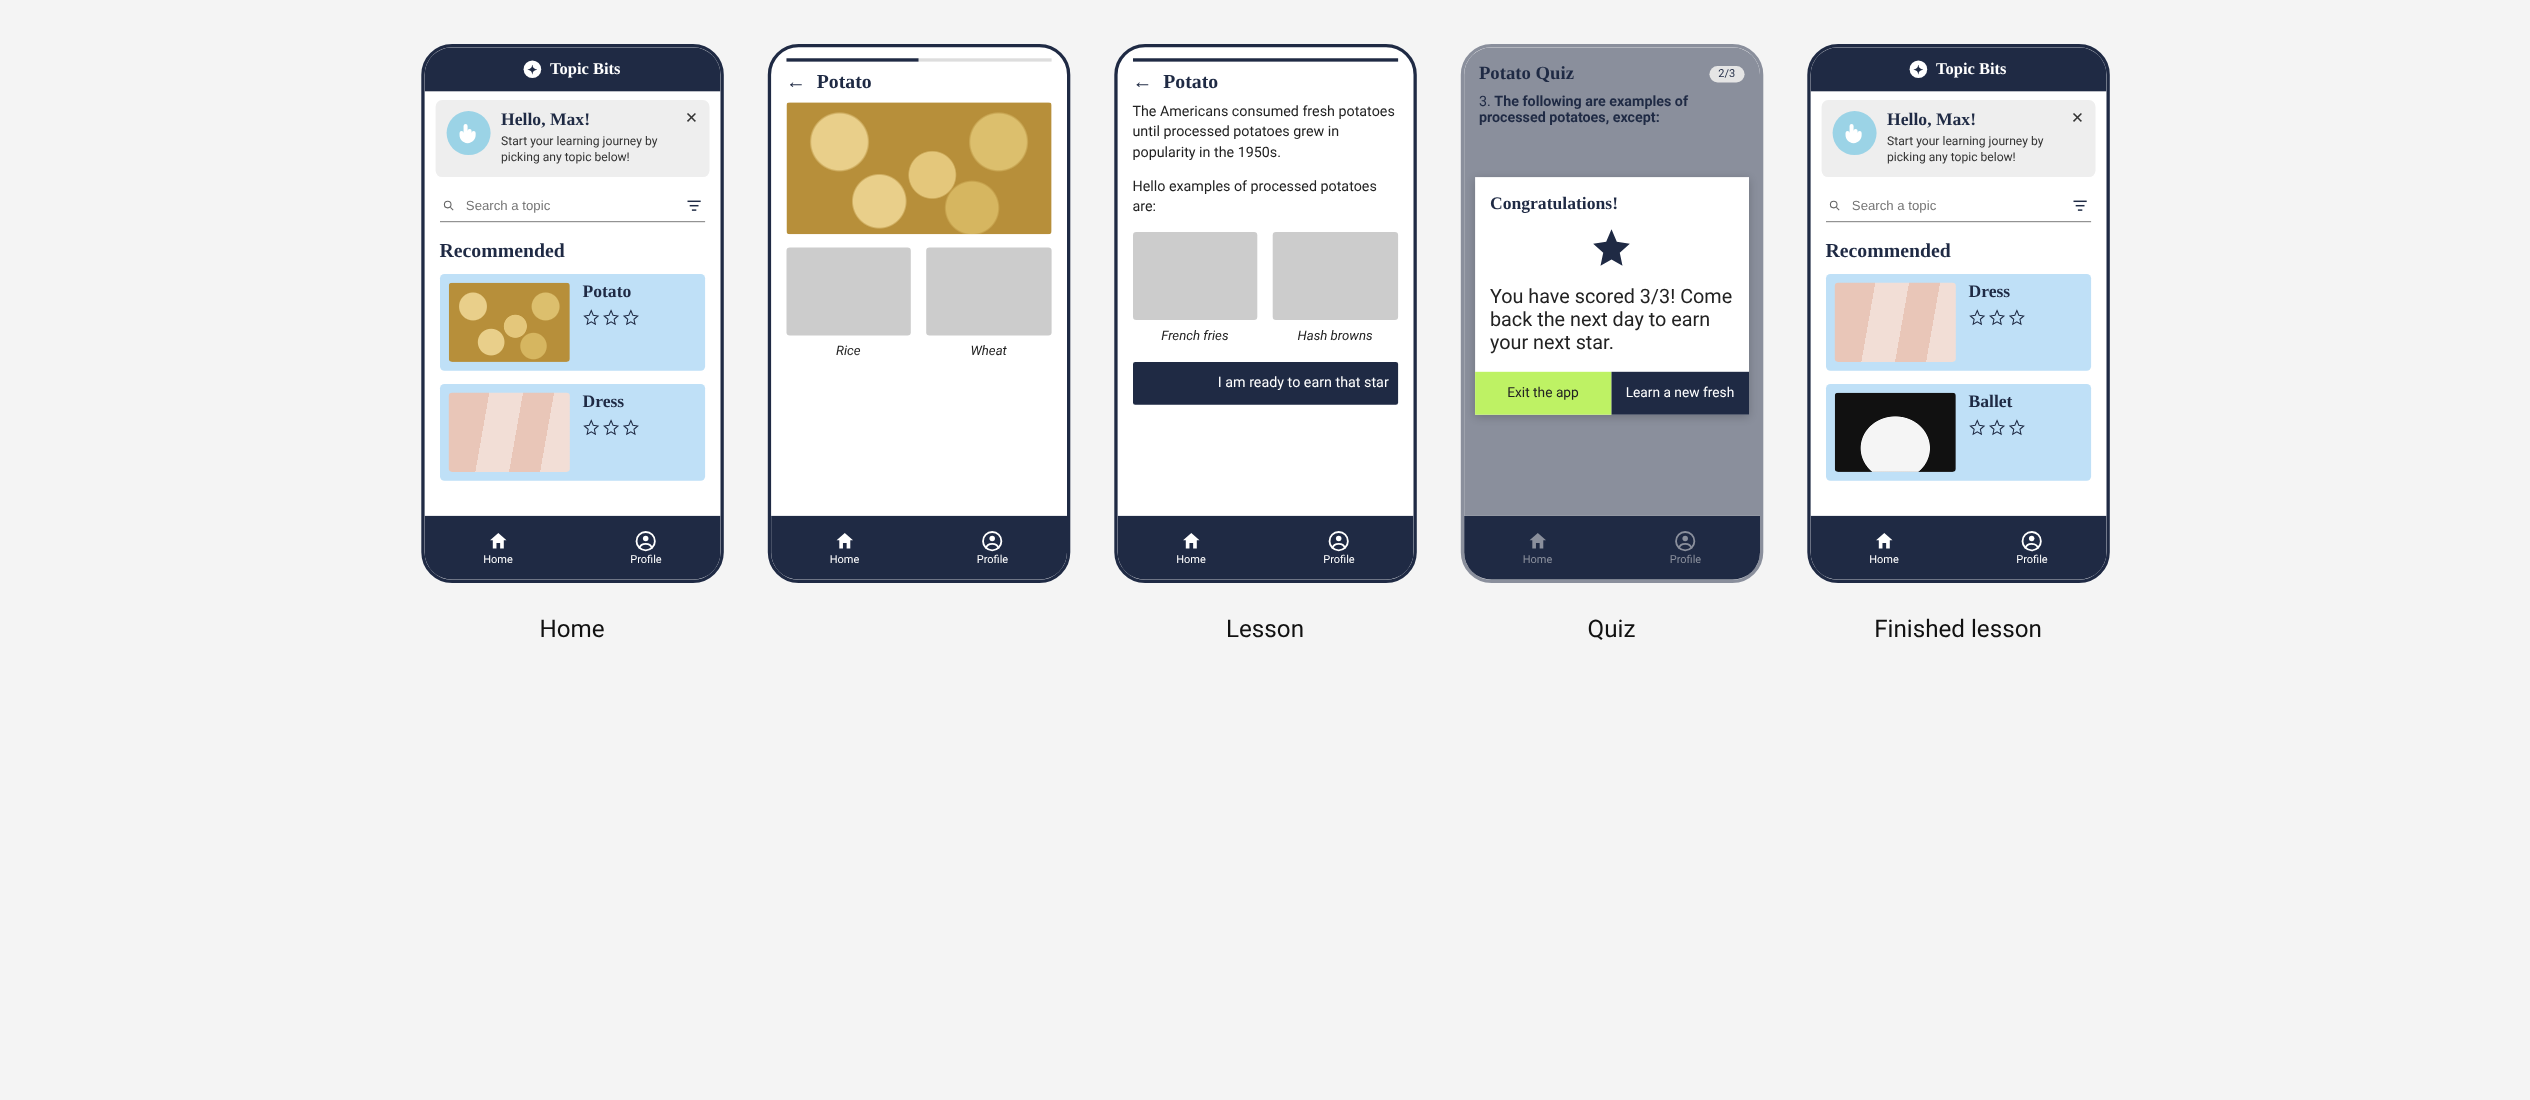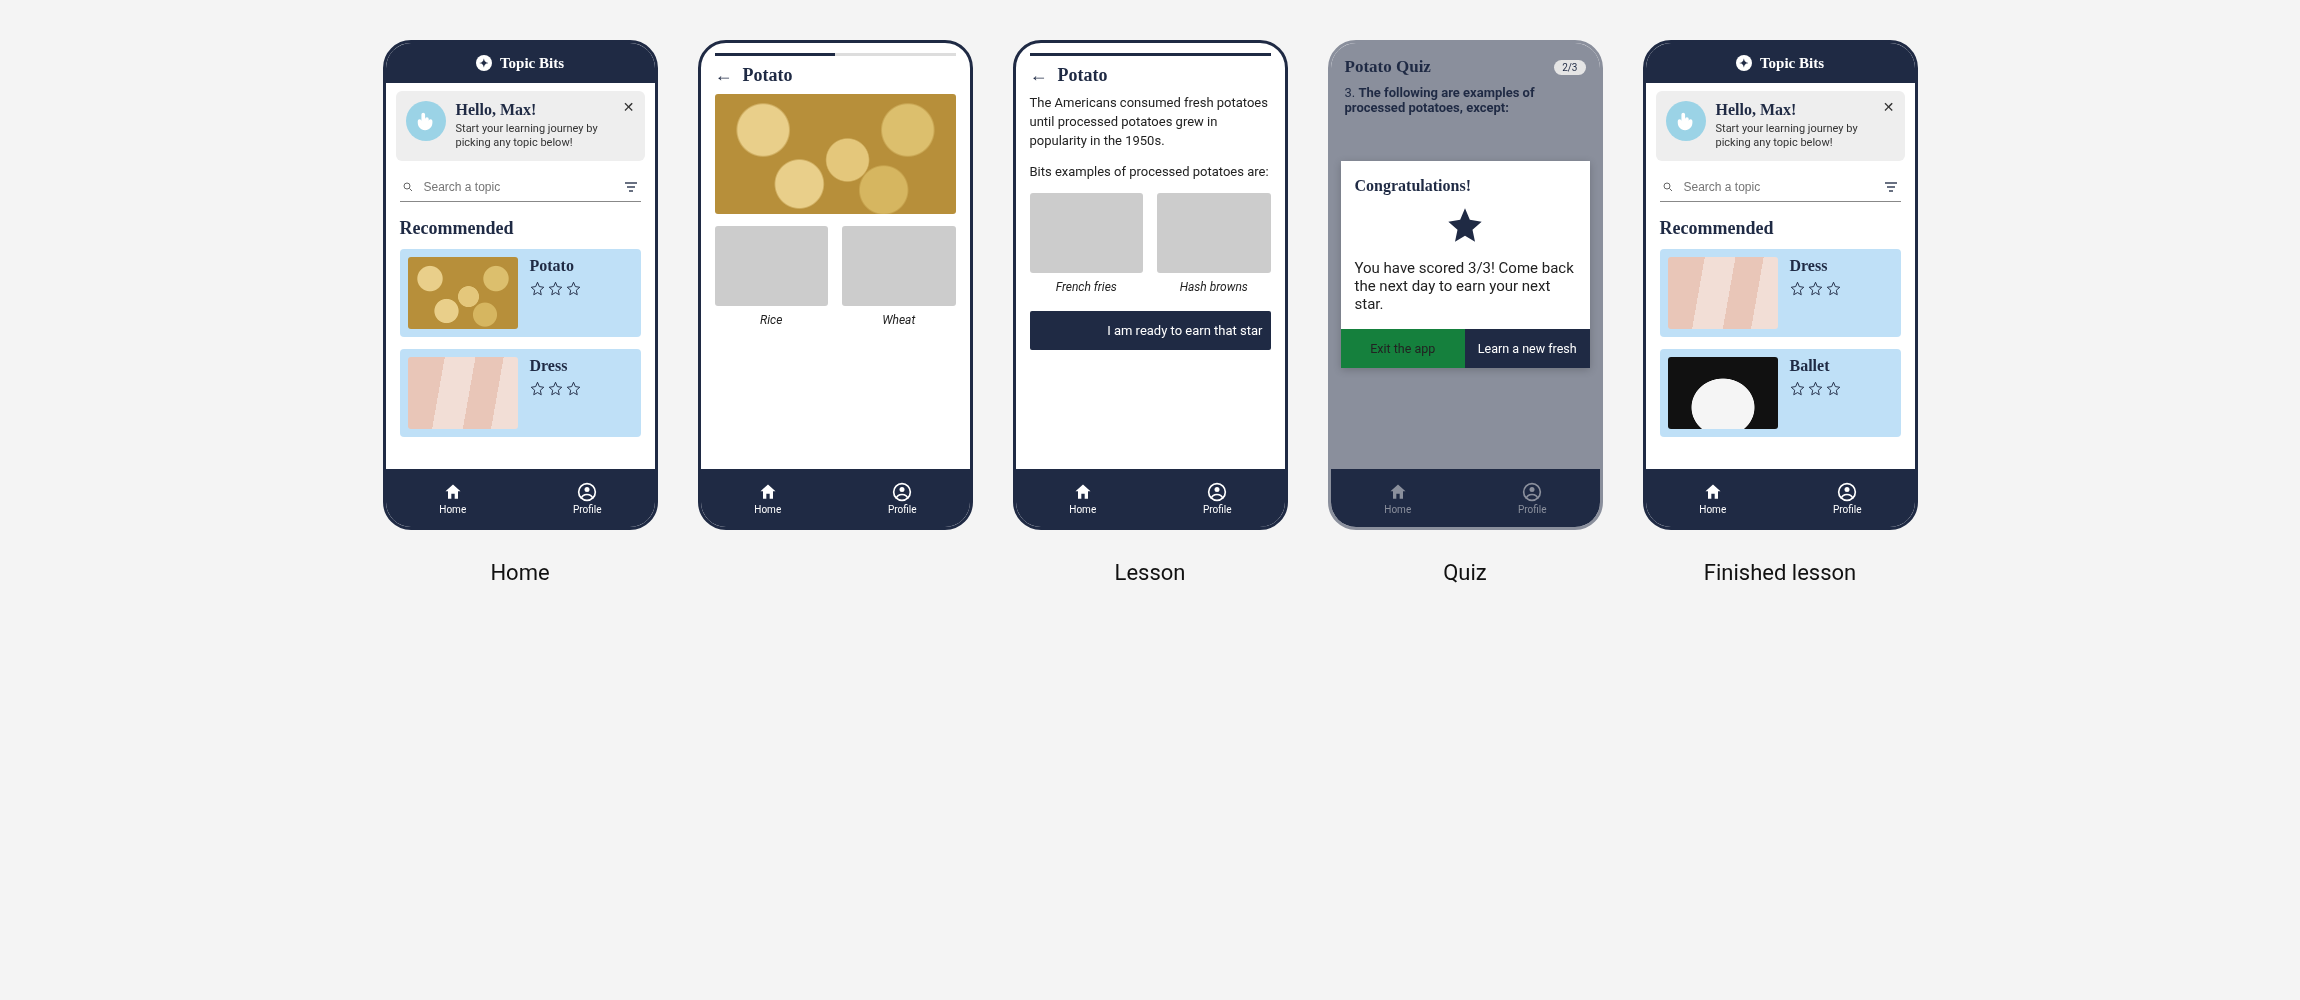--- a/index.html
+++ b/index.html
@@ -142,24 +142,24 @@
   .qtext { font-size:13px; }
   .qnum { font-weight:400; }
   .modal {
     position:absolute; left:10px; right:10px; top:118px;
     background:#fff; box-shadow:0 2px 8px rgba(0,0,0,.2);
   }
   .modal-body { padding:16px 14px;}
   .modal h3 { font-family: Georgia,'Times New Roman',serif; font-size:16px; color:#1f2a44; margin-bottom:10px;}
   .bigstar { display:flex; justify-content:center; margin:6px 0 14px 0;}
   .bigstar svg { width:40px;height:40px; fill:#1f2a44;}
-  .modal p { font-size:15px; color:#222; }
+  .modal p { font-size:18px; color:#222; }
   .modal-actions { display:flex; }
   .modal-actions div { flex:1; text-align:center; padding:12px 6px; font-size:12.5px;}
-  .act-exit { background:#15803d; color:#222;}
+  .act-exit { background:#bef264; color:#222;}
   .act-learn { background:#1f2a44; color:#fff;}
 
   
   .t-potato { background: radial-gradient(circle at 20% 30%, #e9cf8a 0 12%, transparent 13%),
     radial-gradient(circle at 55% 55%, #e4c77b 0 14%, transparent 15%),
     radial-gradient(circle at 80% 30%, #dcbf6d 0 12%, transparent 13%),
     radial-gradient(circle at 35% 75%, #e9cf8a 0 13%, transparent 14%),
     radial-gradient(circle at 70% 80%, #d6b660 0 12%, transparent 13%),
     #b78f3a; }
   .t-dress { background: linear-gradient(100deg,#e9c6b8 0 30%,#f2ded6 30% 55%,#e9c6b8 55% 78%,#f2ded6 78% 100%); }
@@ -314,21 +314,21 @@
       <div class="content">
         <div class="progress">
             <div class="fill" style="width:100%"></div>
           </div>
         <div class="lesson-head">
           <span class="back">←</span>
           <h2>Potato</h2>
         </div>
         <div class="lesson-body">
           <p>The Americans consumed fresh potatoes until processed potatoes grew in popularity in the 1950s.</p>
-          <p style="margin-top:12px">Bits examples of processed potatoes are:</p>
+          <p style="margin-top:12px">Hello examples of processed potatoes are:</p>
           <div class="pair">
             <div class="cell">
               <div class="img t-fries"></div>
               <div class="lab">French fries</div>
             </div>
             <div class="cell">
               <div class="img t-hash"></div>
               <div class="lab">Hash browns</div>
             </div>
           </div>

